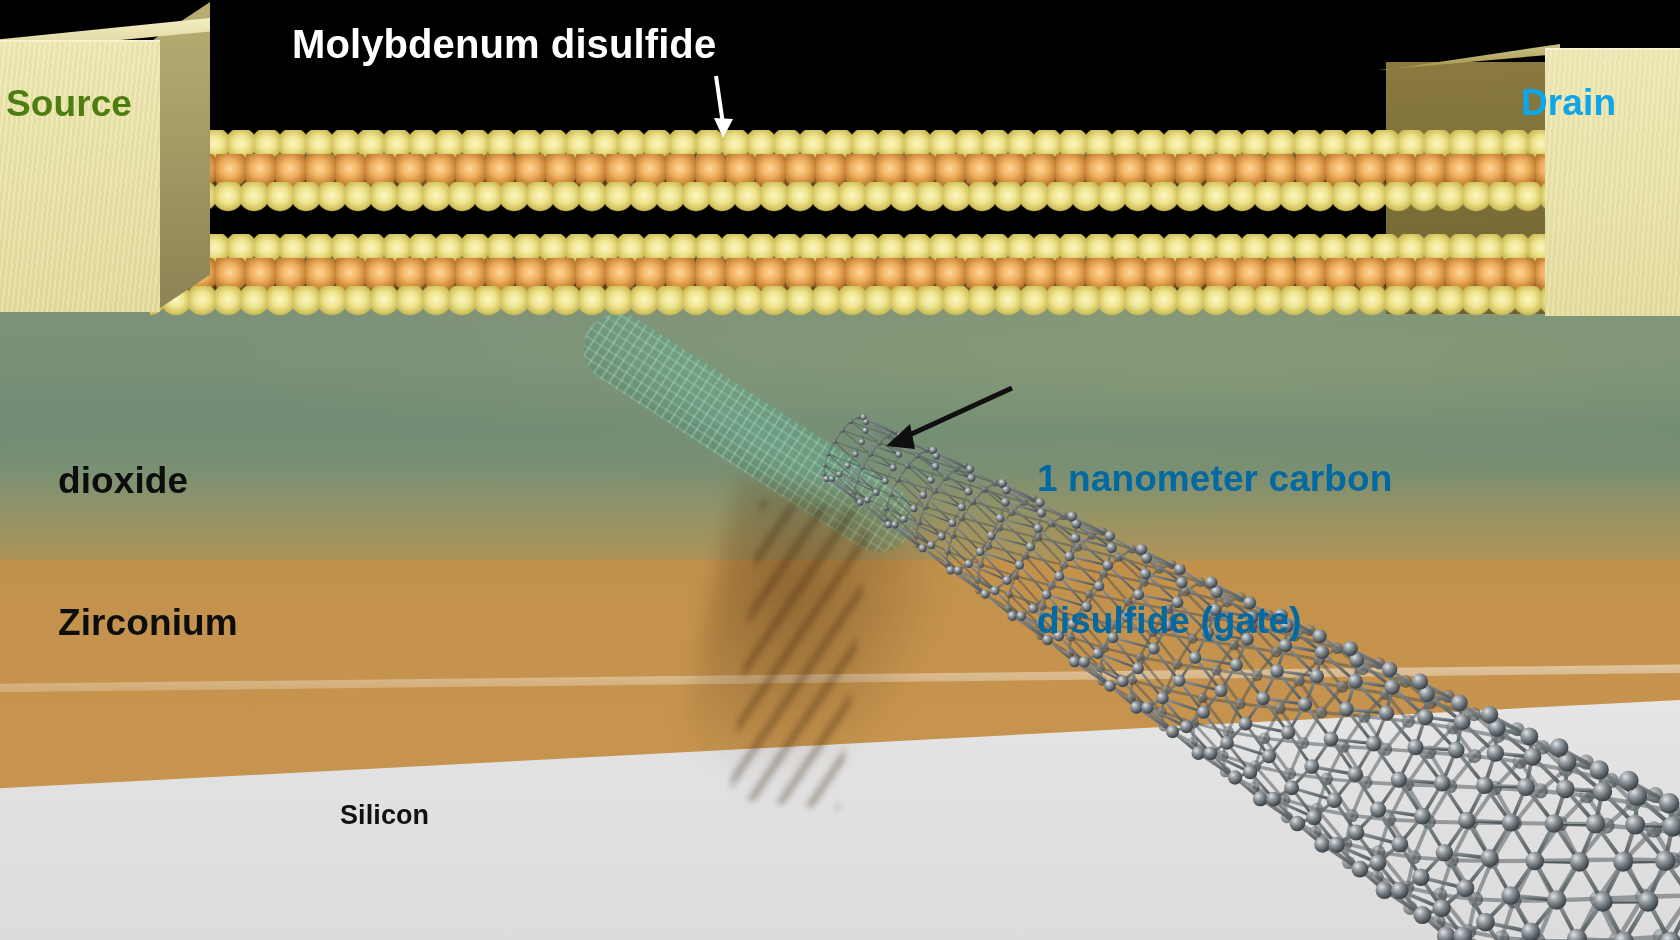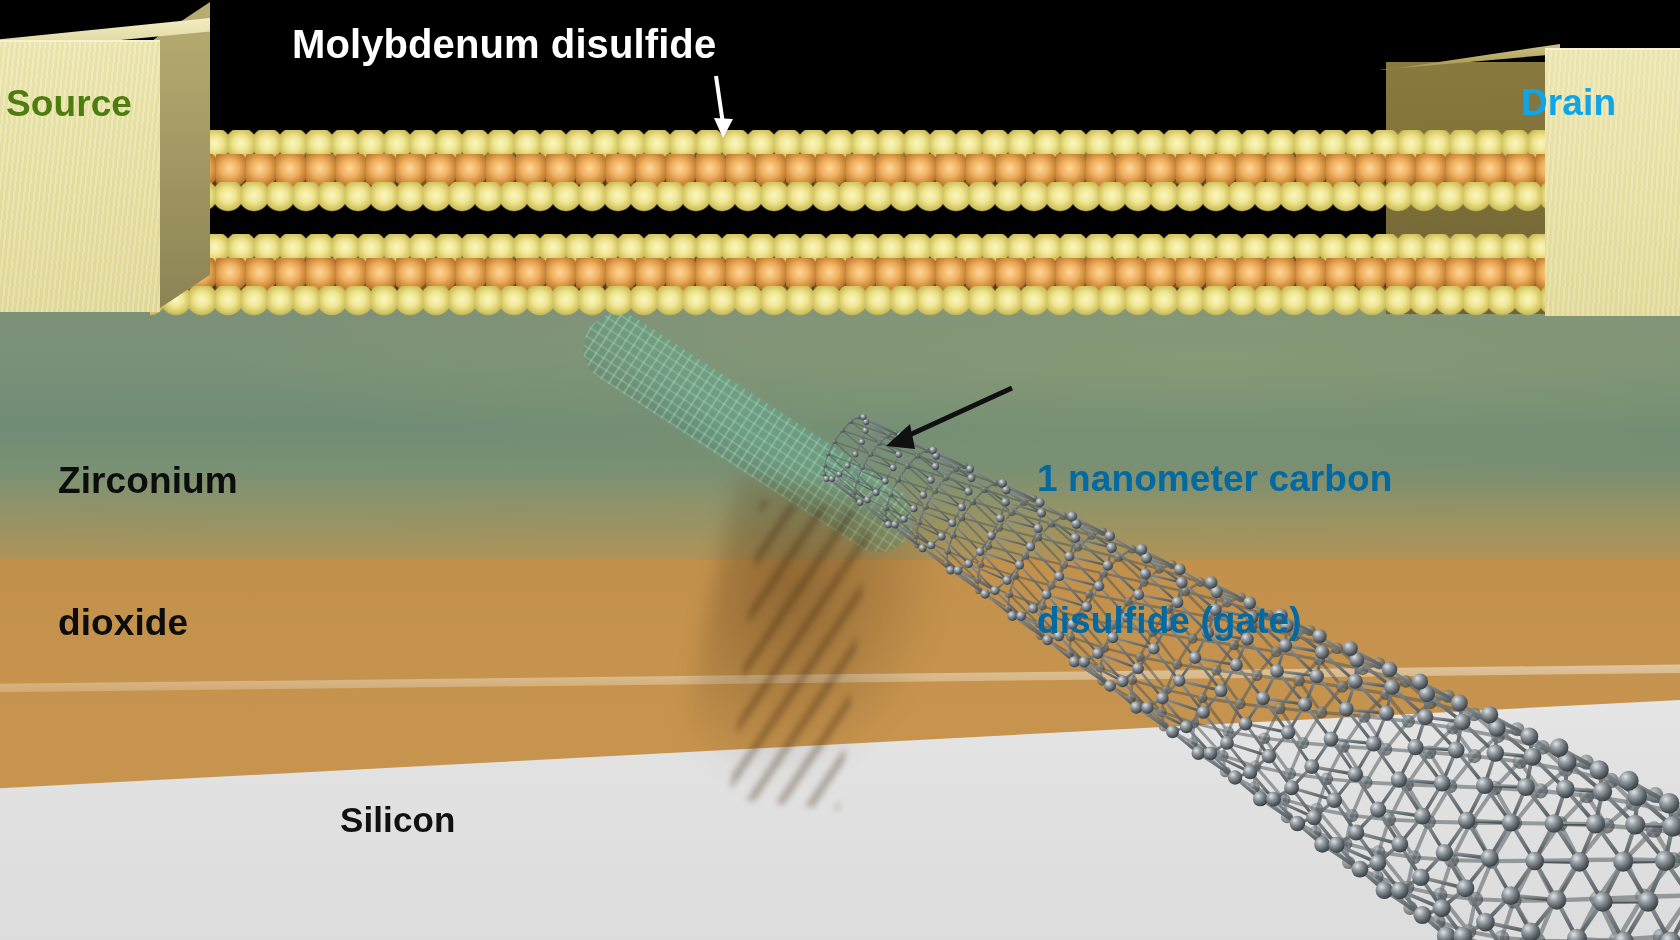--- a/index.html
+++ b/index.html
@@ -147,21 +147,21 @@
   .lbl{position:absolute;font-weight:bold;white-space:pre;letter-spacing:.1px;}
   #lbl-mos2{
     left:268px;top:22px;color:#fff;font-size:40px;
     text-shadow:0 0 3px rgba(0,0,0,.9);
     margin-left:24px;
   }
   #lbl-source{left:6px;top:83px;color:#4d7c0f;font-size:37px;}
   #lbl-drain{left:1521px;top:82px;color:#0ea5e9;font-size:37px;}
   #lbl-zro2{left:58px;top:362px;color:#0d0d0d;font-size:37px;line-height:1.28;}
   #lbl-cnt{left:1037px;top:360px;color:#0369a1;font-size:37px;line-height:1.28;}
-  #lbl-silicon{left:340px;top:800px;color:#111;font-size:35px;}
+  #lbl-silicon{left:340px;top:800px;color:#111;font-size:27px;}
 </style>
 </head>
 <body>
 
 <div id="stage">
 
   <div id="sky" class="layer"></div>
   <div id="zro2" class="layer"></div>
   <div id="zro2-blend" class="layer"></div>
   <div id="silicon" class="layer"></div>
@@ -1634,22 +1634,22 @@
     </g>
   </svg>
 
   <div class="lbl" id="lbl-mos2">Molybdenum disulfide</div>
 
   <div class="lbl" id="lbl-source">Source</div>
 
   <div class="lbl" id="lbl-drain">Drain</div>
 
   <div class="lbl" id="lbl-zro2">
+    <div>dioxide</div>
     <div>Zirconium</div>
-    <div>dioxide</div>
   </div>
 
   <div class="lbl" id="lbl-cnt">
     <div>1 nanometer carbon</div>
     <div>disulfide (gate)</div>
   </div>
 
   <div class="lbl" id="lbl-silicon">Silicon</div>
 </div>
 

